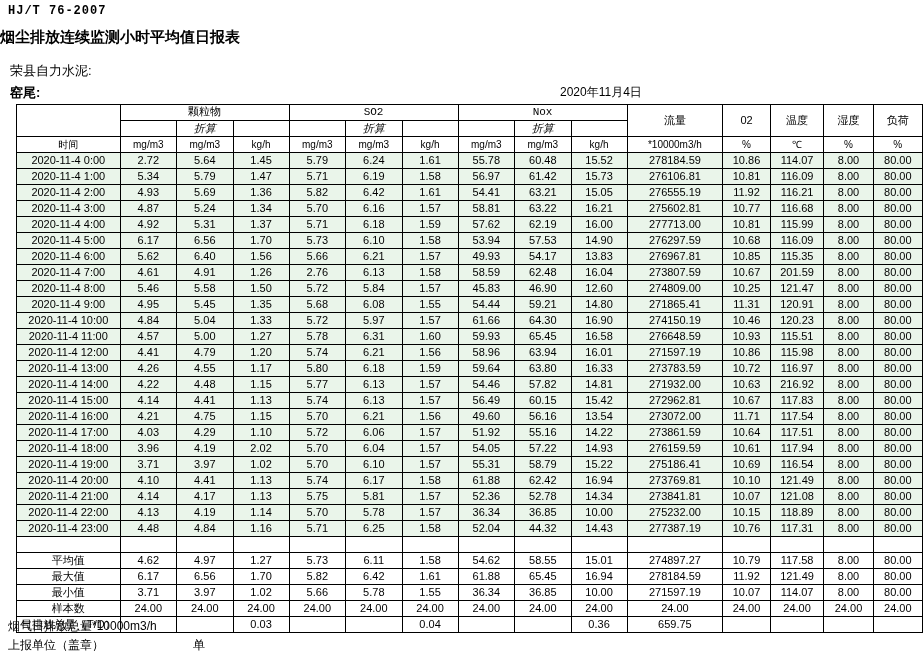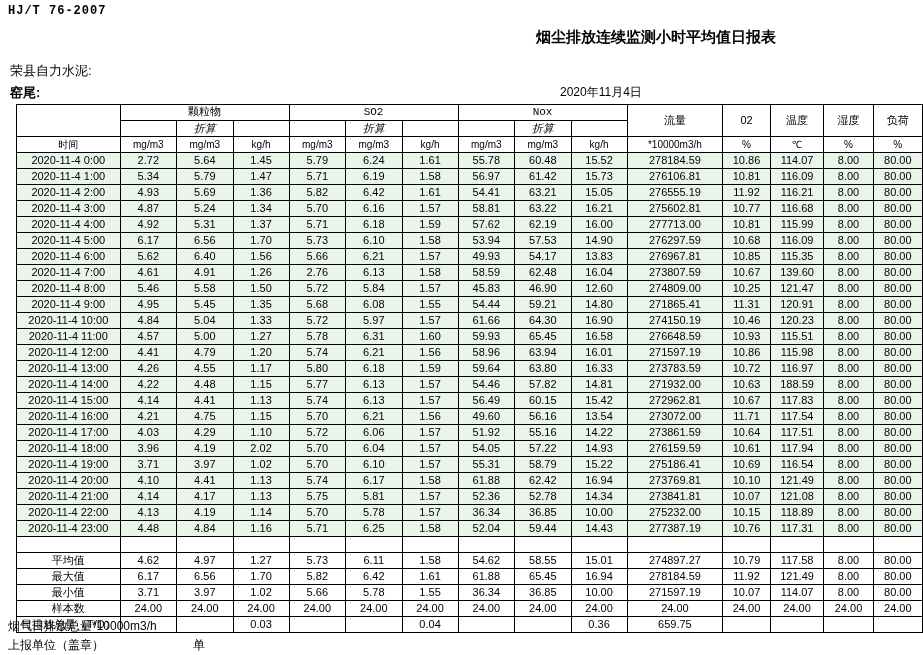--- a/index.html
+++ b/index.html
@@ -19,24 +19,24 @@
     position: absolute;
     left: 8px;
     top: 4px;
     font-family: "Liberation Mono", monospace;
     font-size: 12px;
     font-weight: bold;
     letter-spacing: 1px;
   }
   .doc-title {
     position: absolute;
-    left: 16px;
+    left: 0;
     top: 28px;
     width: 760px;
-    text-align: right;
+    text-align: left;
     font-size: 15px;
     font-weight: bold;
   }
   .company {
     position: absolute;
     left: 10px;
     top: 62px;
     font-size: 13px;
     font-weight: normal;
   }
@@ -277,21 +277,21 @@
         <td class="green">4.91</td>
         <td class="green">1.26</td>
         <td class="green">2.76</td>
         <td class="green">6.13</td>
         <td class="green">1.58</td>
         <td class="green">58.59</td>
         <td class="green">62.48</td>
         <td class="green">16.04</td>
         <td class="green">273807.59</td>
         <td class="green">10.67</td>
-        <td class="green">139.60</td>
+        <td class="green">201.59</td>
         <td class="green">8.00</td>
         <td class="green">80.00</td>
       </tr>
       <tr>
         <td class="time-col green">2020-11-4 8:00</td>
         <td class="green">5.46</td>
         <td class="green">5.58</td>
         <td class="green">1.50</td>
         <td class="green">5.72</td>
         <td class="green">5.84</td>
@@ -396,21 +396,21 @@
         <td class="green">4.48</td>
         <td class="green">1.15</td>
         <td class="green">5.77</td>
         <td class="green">6.13</td>
         <td class="green">1.57</td>
         <td class="green">54.46</td>
         <td class="green">57.82</td>
         <td class="green">14.81</td>
         <td class="green">271932.00</td>
         <td class="green">10.63</td>
-        <td class="green">188.59</td>
+        <td class="green">216.92</td>
         <td class="green">8.00</td>
         <td class="green">80.00</td>
       </tr>
       <tr>
         <td class="time-col green">2020-11-4 15:00</td>
         <td class="green">4.14</td>
         <td class="green">4.41</td>
         <td class="green">1.13</td>
         <td class="green">5.74</td>
         <td class="green">6.13</td>
@@ -545,21 +545,21 @@
       </tr>
       <tr>
         <td class="time-col green">2020-11-4 23:00</td>
         <td class="green">4.48</td>
         <td class="green">4.84</td>
         <td class="green">1.16</td>
         <td class="green">5.71</td>
         <td class="green">6.25</td>
         <td class="green">1.58</td>
         <td class="green">52.04</td>
-        <td class="green">59.44</td>
+        <td class="green">44.32</td>
         <td class="green">14.43</td>
         <td class="green">277387.19</td>
         <td class="green">10.76</td>
         <td class="green">117.31</td>
         <td class="green">8.00</td>
         <td class="green">80.00</td>
       </tr>
     </tbody>
   <tbody id="summary-body">
       <tr class="blank-row">

